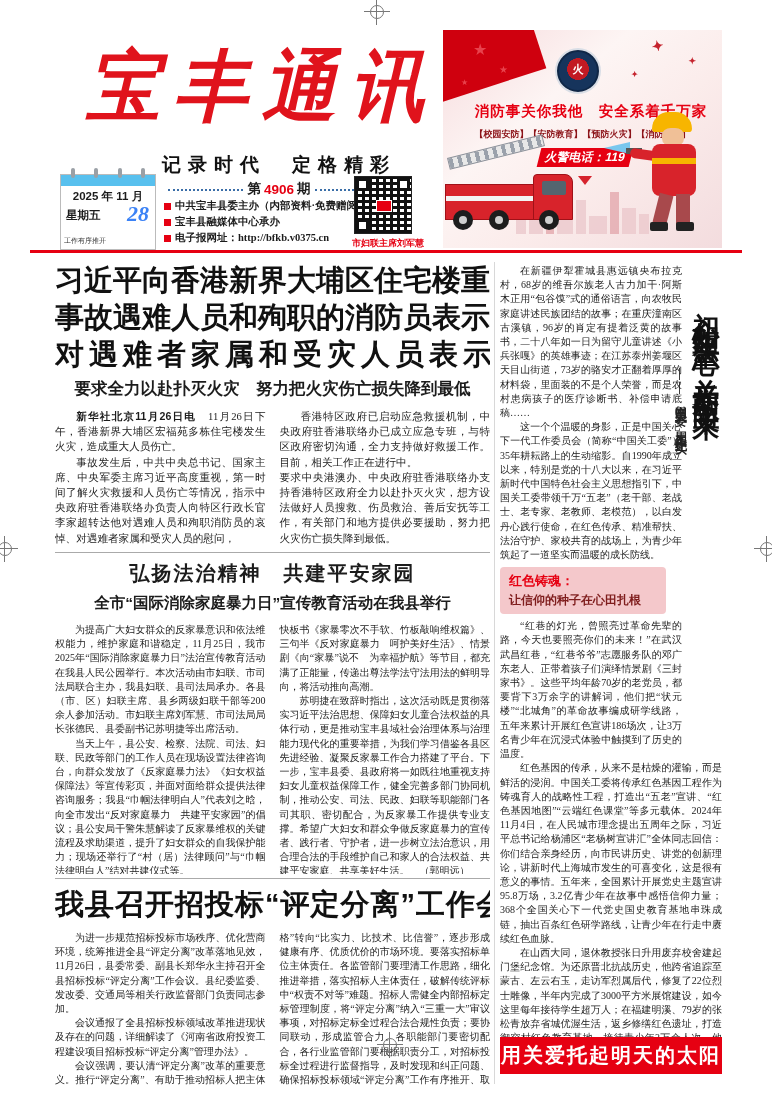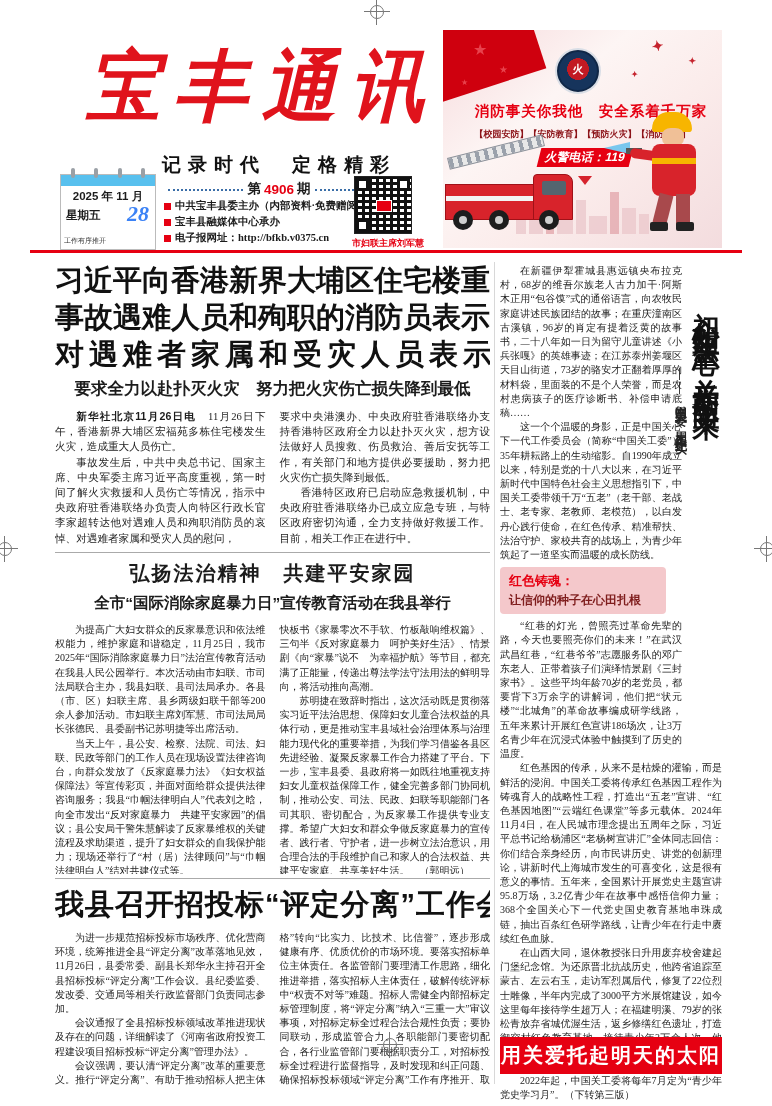--- a/index.html
+++ b/index.html
@@ -268,22 +268,22 @@
     <div class="hl-sans a1-line">习近平向香港新界大埔区住宅楼重大火灾</div>
     <div class="hl-sans a1-line">事故遇难人员和殉职的消防员表示哀悼</div>
     <div class="hl-sans a1-line sp">对遇难者家属和受灾人员表示慰问</div>
     <div class="a1-sub">要求全力以赴扑灭火灾　努力把火灾伤亡损失降到最低</div>
     <div class="body-cols">
       <div class="bcol">
         <p><span class="lead-label">新华社北京11月26日电</span><span>　11月26日下午，香港新界大埔区宏福苑多栋住宅楼发生火灾，造成重大人员伤亡。</span></p>
         <p>事故发生后，中共中央总书记、国家主席、中央军委主席习近平高度重视，第一时间了解火灾救援和人员伤亡等情况，指示中央政府驻香港联络办负责人向特区行政长官李家超转达他对遇难人员和殉职消防员的哀悼、对遇难者家属和受灾人员的慰问，</p>
       </div>
       <div class="bcol">
+        <p>香港特区政府已启动应急救援机制，中央政府驻香港联络办已成立应急专班，与特区政府密切沟通，全力支持做好救援工作。目前，相关工作正在进行中。</p>
         <p style="text-indent:0;">要求中央港澳办、中央政府驻香港联络办支持香港特区政府全力以赴扑灭火灾，想方设法做好人员搜救、伤员救治、善后安抚等工作，有关部门和地方提供必要援助，努力把火灾伤亡损失降到最低。</p>
-        <p>香港特区政府已启动应急救援机制，中央政府驻香港联络办已成立应急专班，与特区政府密切沟通，全力支持做好救援工作。目前，相关工作正在进行中。</p>
       </div>
     </div>
   </section>
 
   <div class="hdiv" style="top:552px;"></div>
 
   <section class="sec a2" style="top:560px;height:314px;">
     <div class="a2-hl">弘扬法治精神　共建平安家园</div>
     <div class="a2-sub">全市“国际消除家庭暴力日”宣传教育活动在我县举行</div>
     <div class="body-cols">
@@ -327,19 +327,18 @@
       <p>这一个个温暖的身影，正是中国关心下一代工作委员会（简称“中国关工委”）35年耕耘路上的生动缩影。自1990年成立以来，特别是党的十八大以来，在习近平新时代中国特色社会主义思想指引下，中国关工委带领千万“五老”（老干部、老战士、老专家、老教师、老模范），以白发丹心践行使命，在红色传承、精准帮扶、法治守护、家校共育的战场上，为青少年筑起了一道坚实而温暖的成长防线。</p>
       <div class="red-box">
         <div class="lbl">红色铸魂：</div>
         <div class="txt">让信仰的种子在心田扎根</div>
       </div>
       <p>“红巷的灯光，曾照亮过革命先辈的路，今天也要照亮你们的未来！”在武汉武昌红巷，“红巷爷爷”志愿服务队的邓广东老人、正带着孩子们演绎情景剧《三封家书》。这些平均年龄70岁的老党员，都要背下3万余字的讲解词，他们把“状元楼”“北城角”的革命故事编成研学线路，五年来累计开展红色宣讲186场次，让3万名青少年在沉浸式体验中触摸到了历史的温度。</p>
     </div>
     <div class="rc-bottom">
       <p>红色基因的传承，从来不是枯燥的灌输，而是鲜活的浸润。中国关工委将传承红色基因工程作为铸魂育人的战略性工程，打造出“五老”宣讲、“红色基因地图”“云端红色课堂”等多元载体。2024年11月4日，在人民城市理念提出五周年之际，习近平总书记给杨浦区“老杨树宣讲汇”全体同志回信：你们结合亲身经历，向市民讲历史、讲党的创新理论，讲新时代上海城市发生的可喜变化，这是很有意义的事情。五年来，全国累计开展党史主题宣讲95.8万场，3.2亿青少年在故事中感悟信仰力量；368个全国关心下一代党史国史教育基地串珠成链，抽出百条红色研学路线，让青少年在行走中赓续红色血脉。</p>
       <p>在山西大同，退休教授张日升用废弃校舍建起门堡纪念馆。为还原晋北抗战历史，他跨省追踪至蒙古、左云右玉，走访军烈属后代，修复了22位烈士雕像，半年内完成了3000平方米展馆建设，如今这里每年接待学生超万人；在福建明溪、79岁的张松青放弃省城优渥生活，返乡修缮红色遗址，打造御帘村红色教育基地，接待青少年3万余人次，他还把自己收藏的数百枚珍贵的毛主席像章赠予西藏班学生，为他们讲述翻身农奴得解放的故事。</p>
-      <p>2022年起，中国关工委将每年7月定为“青少年党史学习月”。（下转第三版）</p>
     </div>
   </aside>
 
   <div class="banner">用关爱托起明天的太阳</div>
 
 </div>
 
 </body></html>

